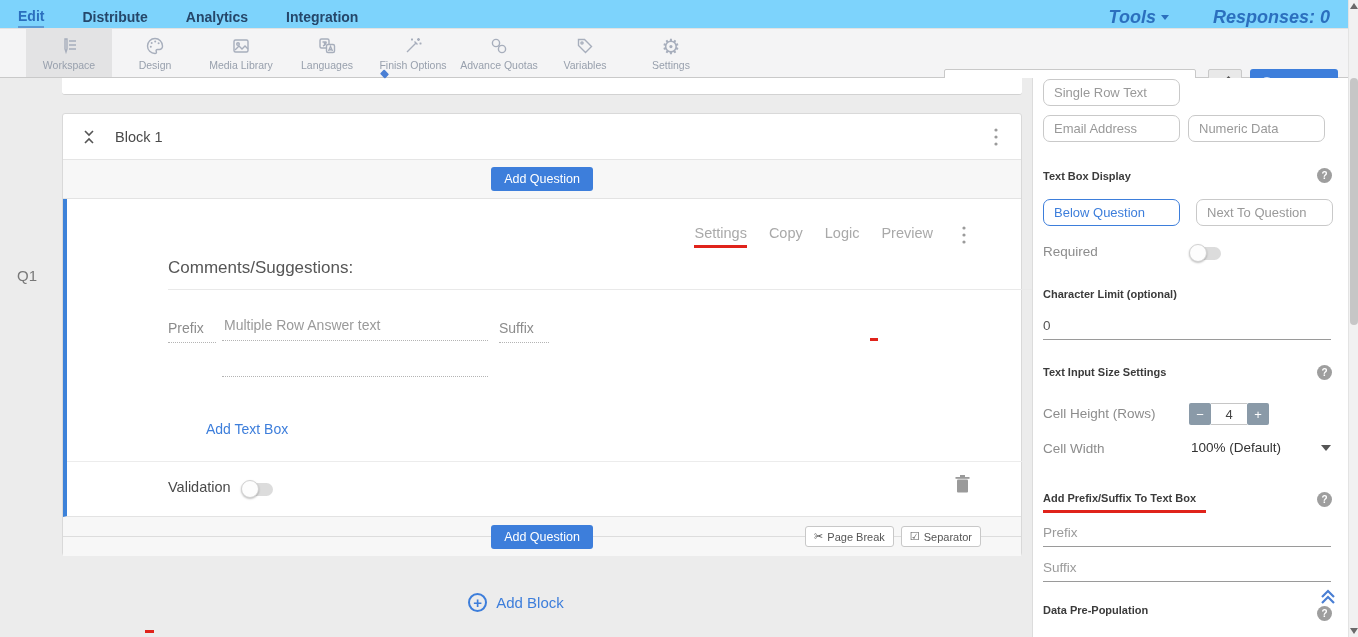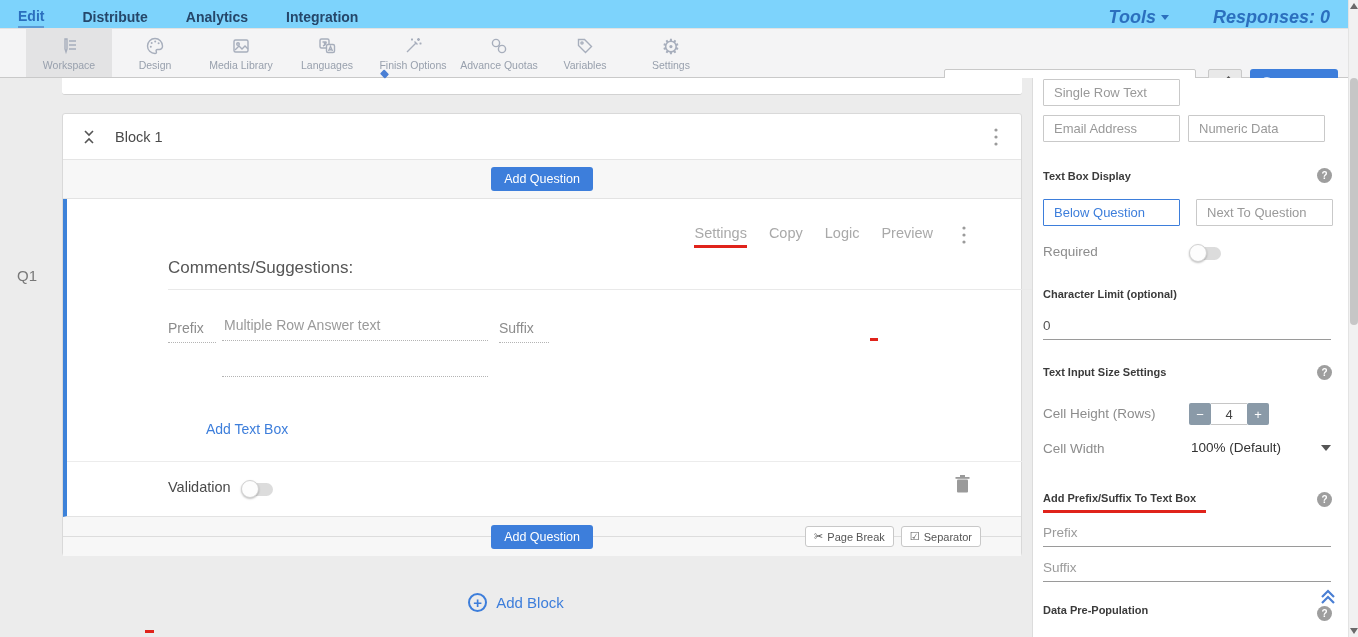--- a/index.html
+++ b/index.html
@@ -77,21 +77,21 @@
   .mini-btn { background:#fff; border:1px solid #c8c8c8; border-radius:3px; font-size:11px; color:#555; padding:3px 8px; display:flex; align-items:center; gap:4px; cursor:pointer; font-family:"Liberation Sans",sans-serif; }
   .mini-btn .mbi { font-size:11px; color:#555; }
 
   .add-block { position:absolute; left:0; top:593px; width:1032px; display:flex; align-items:center; justify-content:center; gap:9px; cursor:pointer; }
   .add-block-text { font-size:15px; color:#3d7edb; }
   .plus-circle { width:19px; height:19px; border:2px solid #3d7edb; border-radius:50%; color:#3d7edb; display:flex; align-items:center; justify-content:center; font-size:15px; font-weight:700; line-height:1; }
   .red-dash-b { position:absolute; left:145px; top:630px; width:9px; height:3px; background:#e0231b; }
 
   
   .sidebar { position:absolute; left:1032px; top:78px; width:316px; height:559px; background:#fff; border-left:1px solid #dcdcdc; }
-  .type-btn { position:absolute; width:137px; height:27px; border:1px solid #c9c9c9; border-radius:1px; background:#fff; font-size:13px; color:#999; display:flex; align-items:center; padding-left:10px; cursor:pointer; white-space:nowrap; }
+  .type-btn { position:absolute; width:137px; height:27px; border:1px solid #c9c9c9; border-radius:7px; background:#fff; font-size:13px; color:#999; display:flex; align-items:center; padding-left:10px; cursor:pointer; white-space:nowrap; }
   .type-btn.selected { border-color:#3d7edb; color:#3d7edb; }
   .sb-heading { position:absolute; font-size:11px; font-weight:700; color:#3b3b3b; }
   .help-icon { position:absolute; width:15px; height:15px; background:#9e9e9e; color:#fff; border-radius:50%; font-size:10px; font-weight:700; display:flex; align-items:center; justify-content:center; cursor:pointer; }
   .sb-label { position:absolute; font-size:13.5px; color:#8c8c8c; }
   .sb-underline-input { position:absolute; left:10px; width:288px; border:none; border-bottom:1px solid #9a9a9a; background:transparent; font-size:13.5px; color:#555; padding:2px 0 6px 0; font-family:"Liberation Sans",sans-serif; }
   .sb-underline-input::placeholder { color:#9b9b9b; }
   .red-underline { position:absolute; left:10px; width:163px; height:3px; background:#e0231b; }
   .stepper { position:absolute; left:156px; display:flex; height:22px; }
   .step-btn { width:22px; background:#8a9aa8; color:#fff; font-size:13px; display:flex; align-items:center; justify-content:center; cursor:pointer; border-radius:2px; }
   .step-val { width:36px; background:#fff; border-top:1px solid #c6c6c6; border-bottom:1px solid #c6c6c6; font-size:13px; color:#444; display:flex; align-items:center; justify-content:center; }

